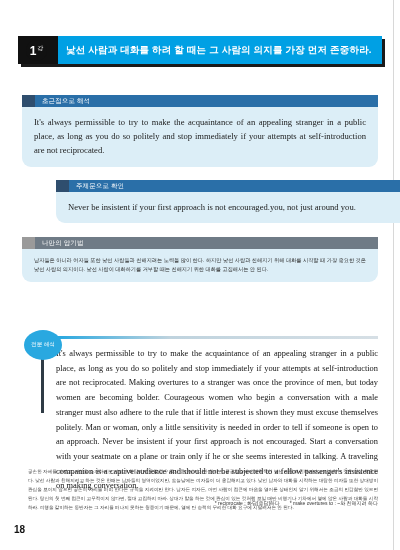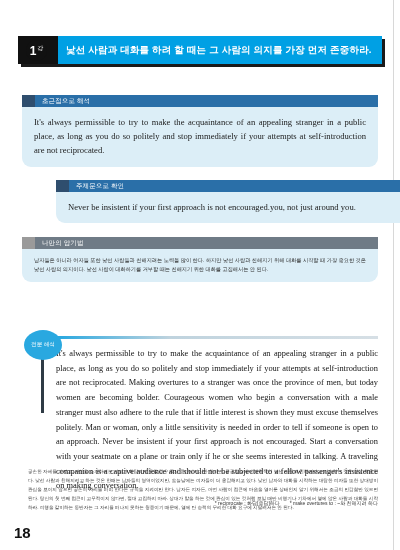--- a/index.html
+++ b/index.html
@@ -212,21 +212,21 @@
     color: #3a3a3a;
     text-align: justify;
   }
 
   
   #page-number {
     position: absolute;
     left: 14px;
     top: 524px;
     font-family: "Liberation Sans", sans-serif;
-    font-size: 15px;
+    font-size: 10px;
     font-weight: bold;
     color: #111111;
   }
 </style>
 </head>
 <body>
 
 <div id="page">
 
   <div class="page-edge-right"></div>

